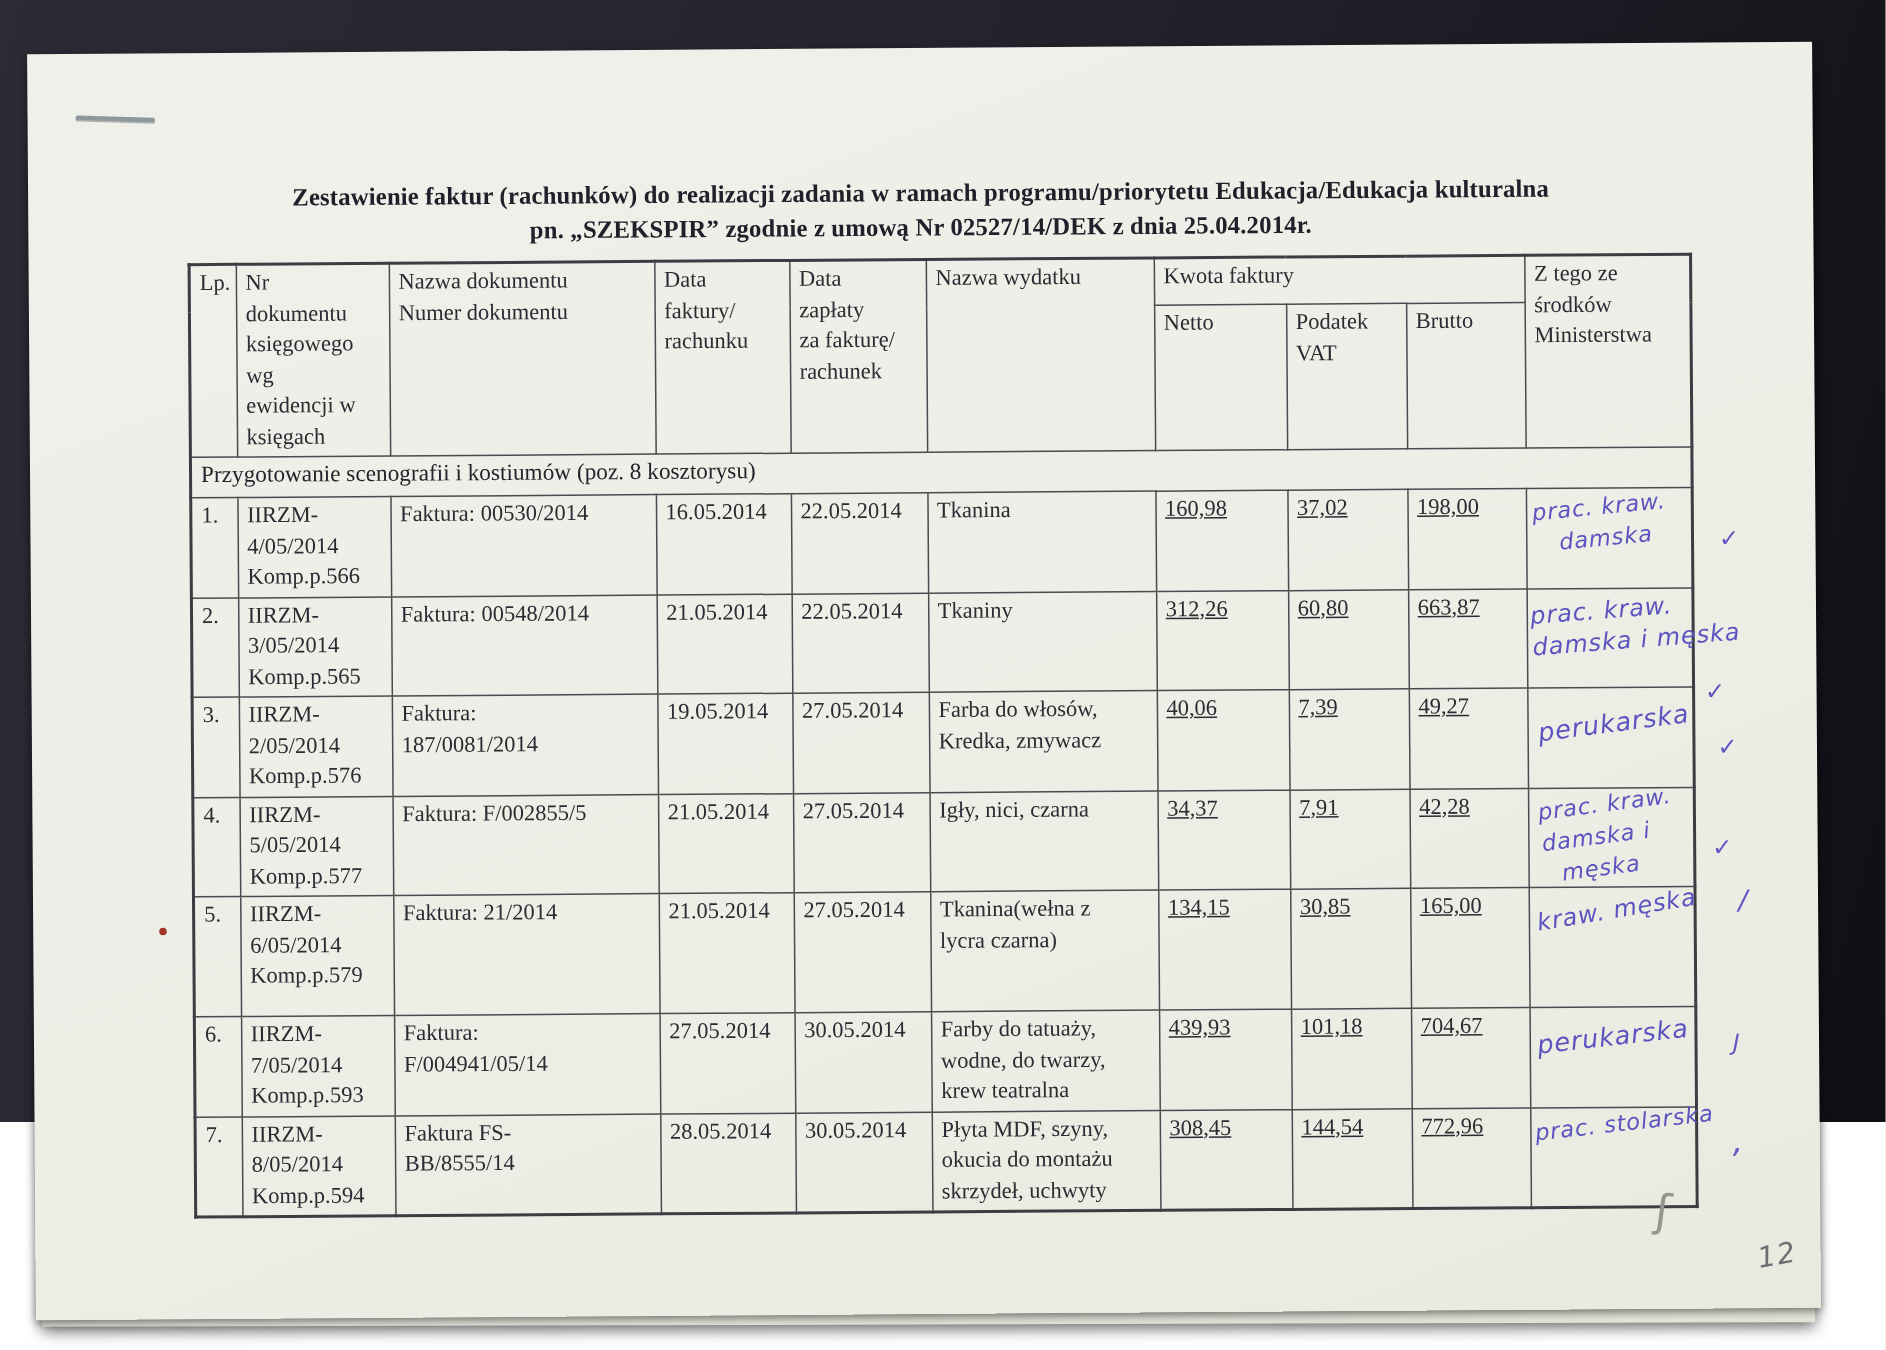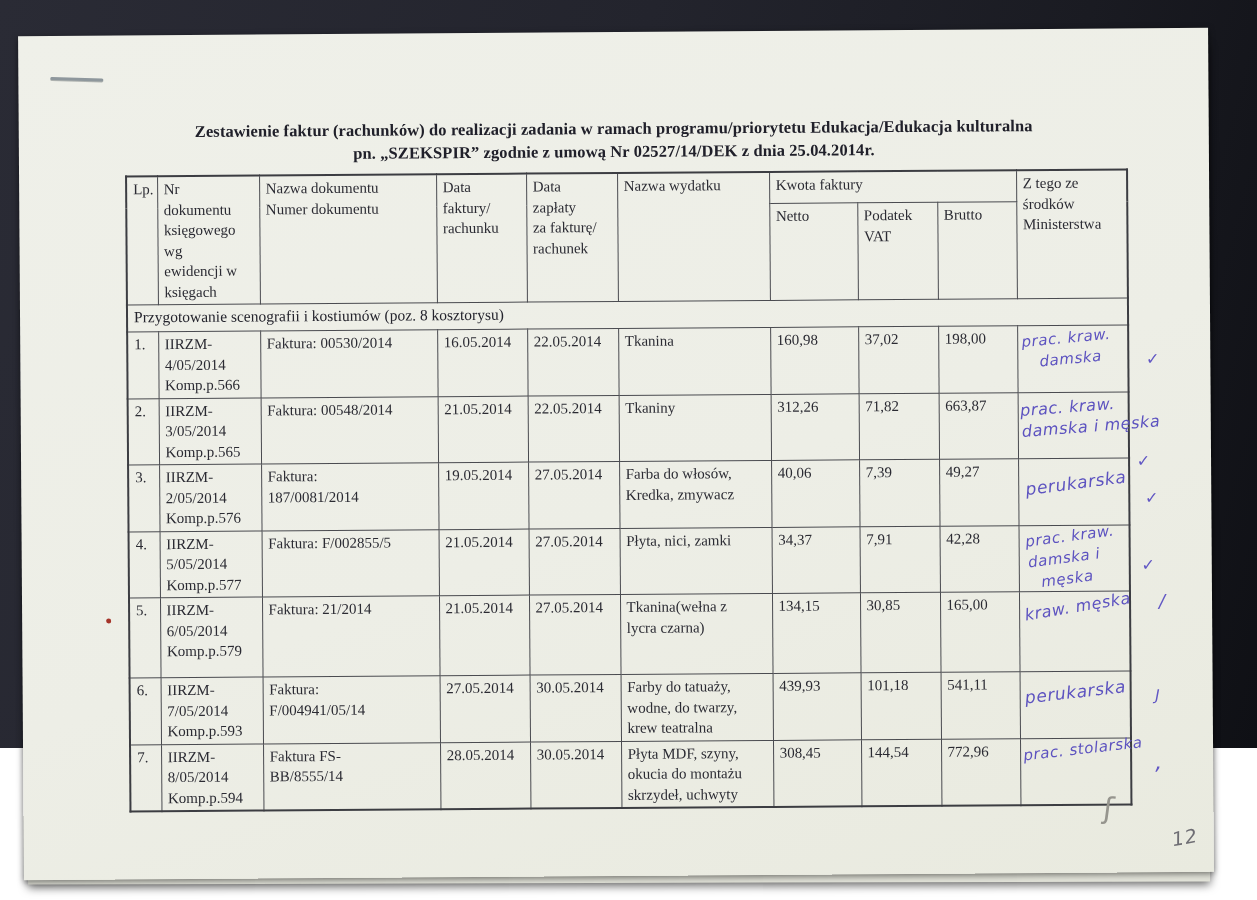--- a/index.html
+++ b/index.html
@@ -42,21 +42,21 @@
     border:1px solid #4a4b50;
     vertical-align:top;text-align:left;font-weight:normal;
     padding:2px 6px;line-height:20.5px;white-space:pre-line;
   }
   th.kwota{text-align:center;height:20px;padding:1px 4px;}
   tr.h2{height:80px;}
   td.section{
     text-align:center;font-weight:bold;font-size:15.5px;
     padding:2px 4px;white-space:normal;height:22px;color:#24242d;
   }
-  td.num{text-align:right;padding-right:9px;}
+  td.num{text-align:right;padding-right:9px;text-decoration:underline;}
   td.annot-cell{position:relative;overflow:visible;}
   .hw{
     position:absolute;color:#5d53c0;
     font-family:"DejaVu Sans", sans-serif;font-style:italic;
     font-size:15px;line-height:21px;letter-spacing:.6px;
     white-space:pre;width:max-content;pointer-events:none;
   }
   .mk{
     position:absolute;color:#6157c4;
     font-family:"DejaVu Sans", sans-serif;font-style:italic;
@@ -174,21 +174,21 @@
         <tr style="height:63px">
           <td>2.</td>
           <td>IIRZM-
 3/05/2014
 Komp.p.565</td>
           <td>Faktura: 00548/2014</td>
           <td>21.05.2014</td>
           <td>22.05.2014</td>
           <td>Tkaniny</td>
           <td class="num">312,26</td>
-          <td class="num">71,82</td>
+          <td class="num">60,80</td>
           <td class="num">663,87</td>
           <td class="annot-cell">
             <div class="hw hw-r2">prac. kraw.
 damska i męska</div>
             <span class="mk mk-r2">✓</span>
           </td>
         </tr>
 
         <tr style="height:63px">
           <td>3.</td>
@@ -211,21 +211,21 @@
         </tr>
 
         <tr style="height:61px">
           <td>4.</td>
           <td>IIRZM-
 5/05/2014
 Komp.p.577</td>
           <td>Faktura: F/002855/5</td>
           <td>21.05.2014</td>
           <td>27.05.2014</td>
-          <td>Płyta, nici, zamki</td>
+          <td>Igły, nici, czarna</td>
           <td class="num">34,37</td>
           <td class="num">7,91</td>
           <td class="num">42,28</td>
           <td class="annot-cell">
             <div class="hw hw-r4">prac. kraw.
 damska i
   męska</div>
             <span class="mk mk-r4">✓</span>
           </td>
         </tr>
@@ -256,21 +256,21 @@
 Komp.p.593</td>
           <td>Faktura:
 F/004941/05/14</td>
           <td>27.05.2014</td>
           <td>30.05.2014</td>
           <td>Farby do tatuaży,
 wodne, do twarzy,
 krew teatralna</td>
           <td class="num">439,93</td>
           <td class="num">101,18</td>
-          <td class="num">541,11</td>
+          <td class="num">704,67</td>
           <td class="annot-cell">
             <div class="hw hw-r6">perukarska</div>
             <span class="mk mk-r6">J</span>
           </td>
         </tr>
 
         <tr style="height:62px">
           <td>7.</td>
           <td>IIRZM-
 8/05/2014

